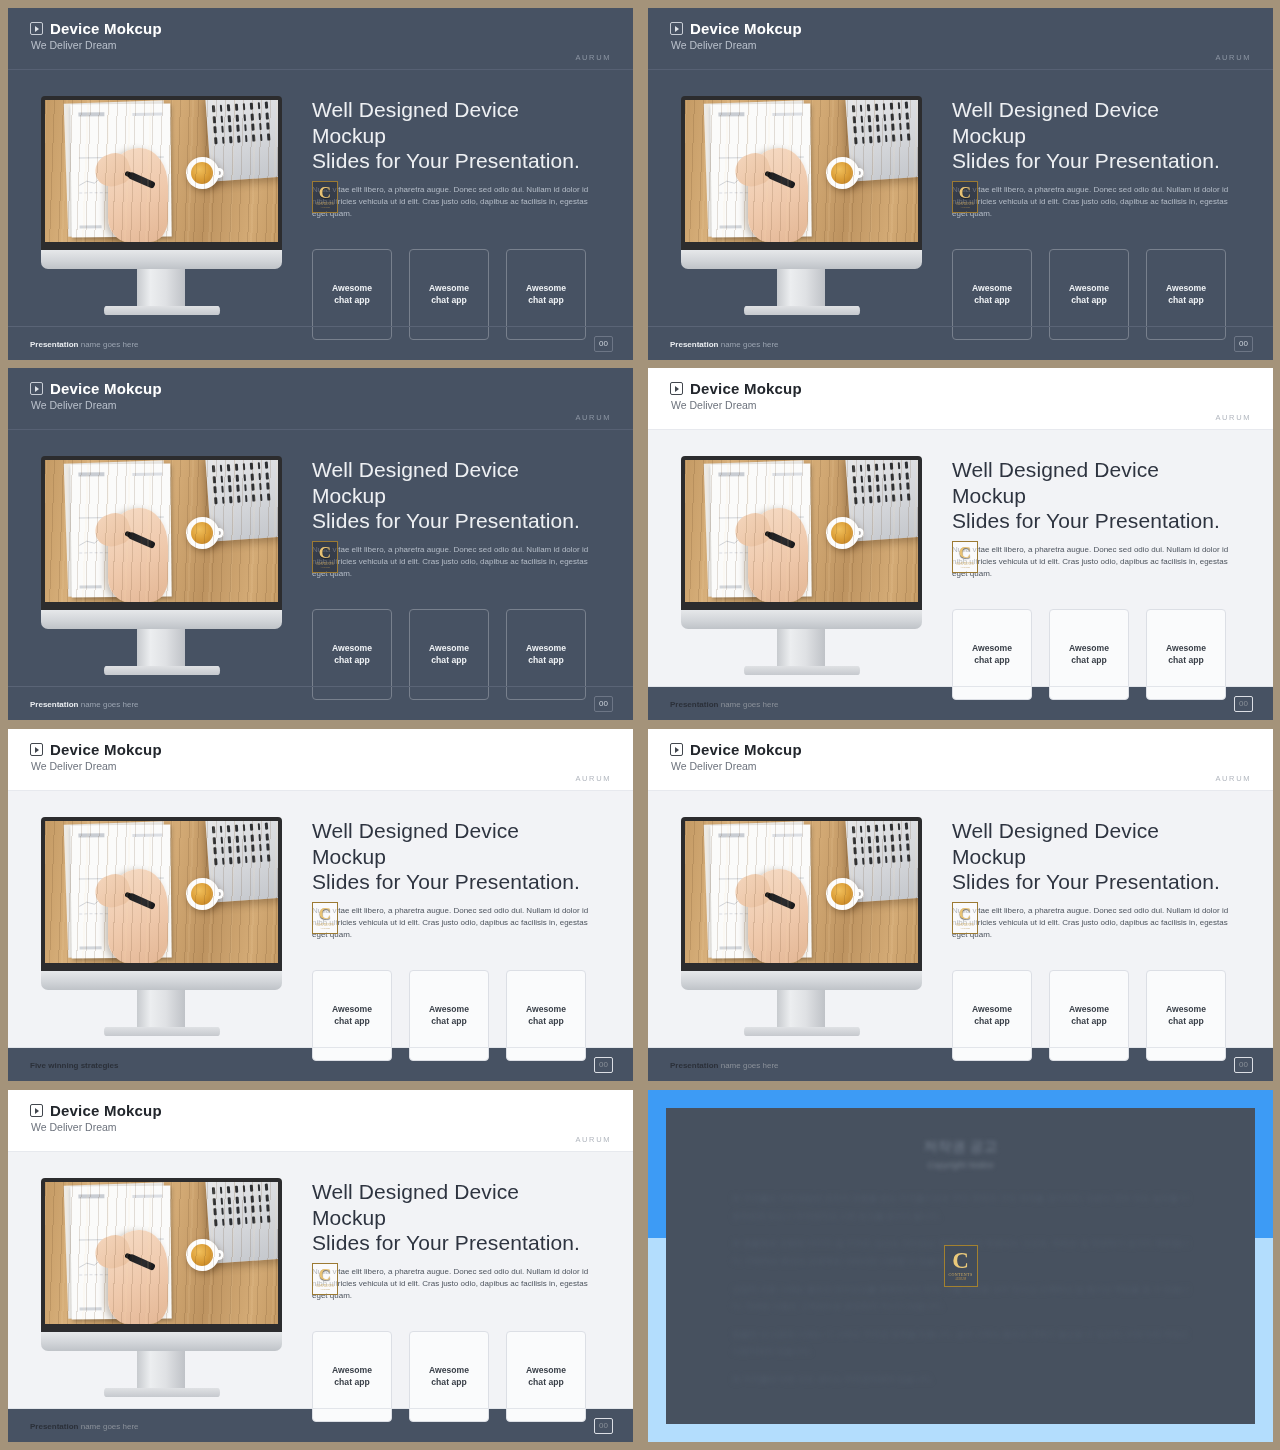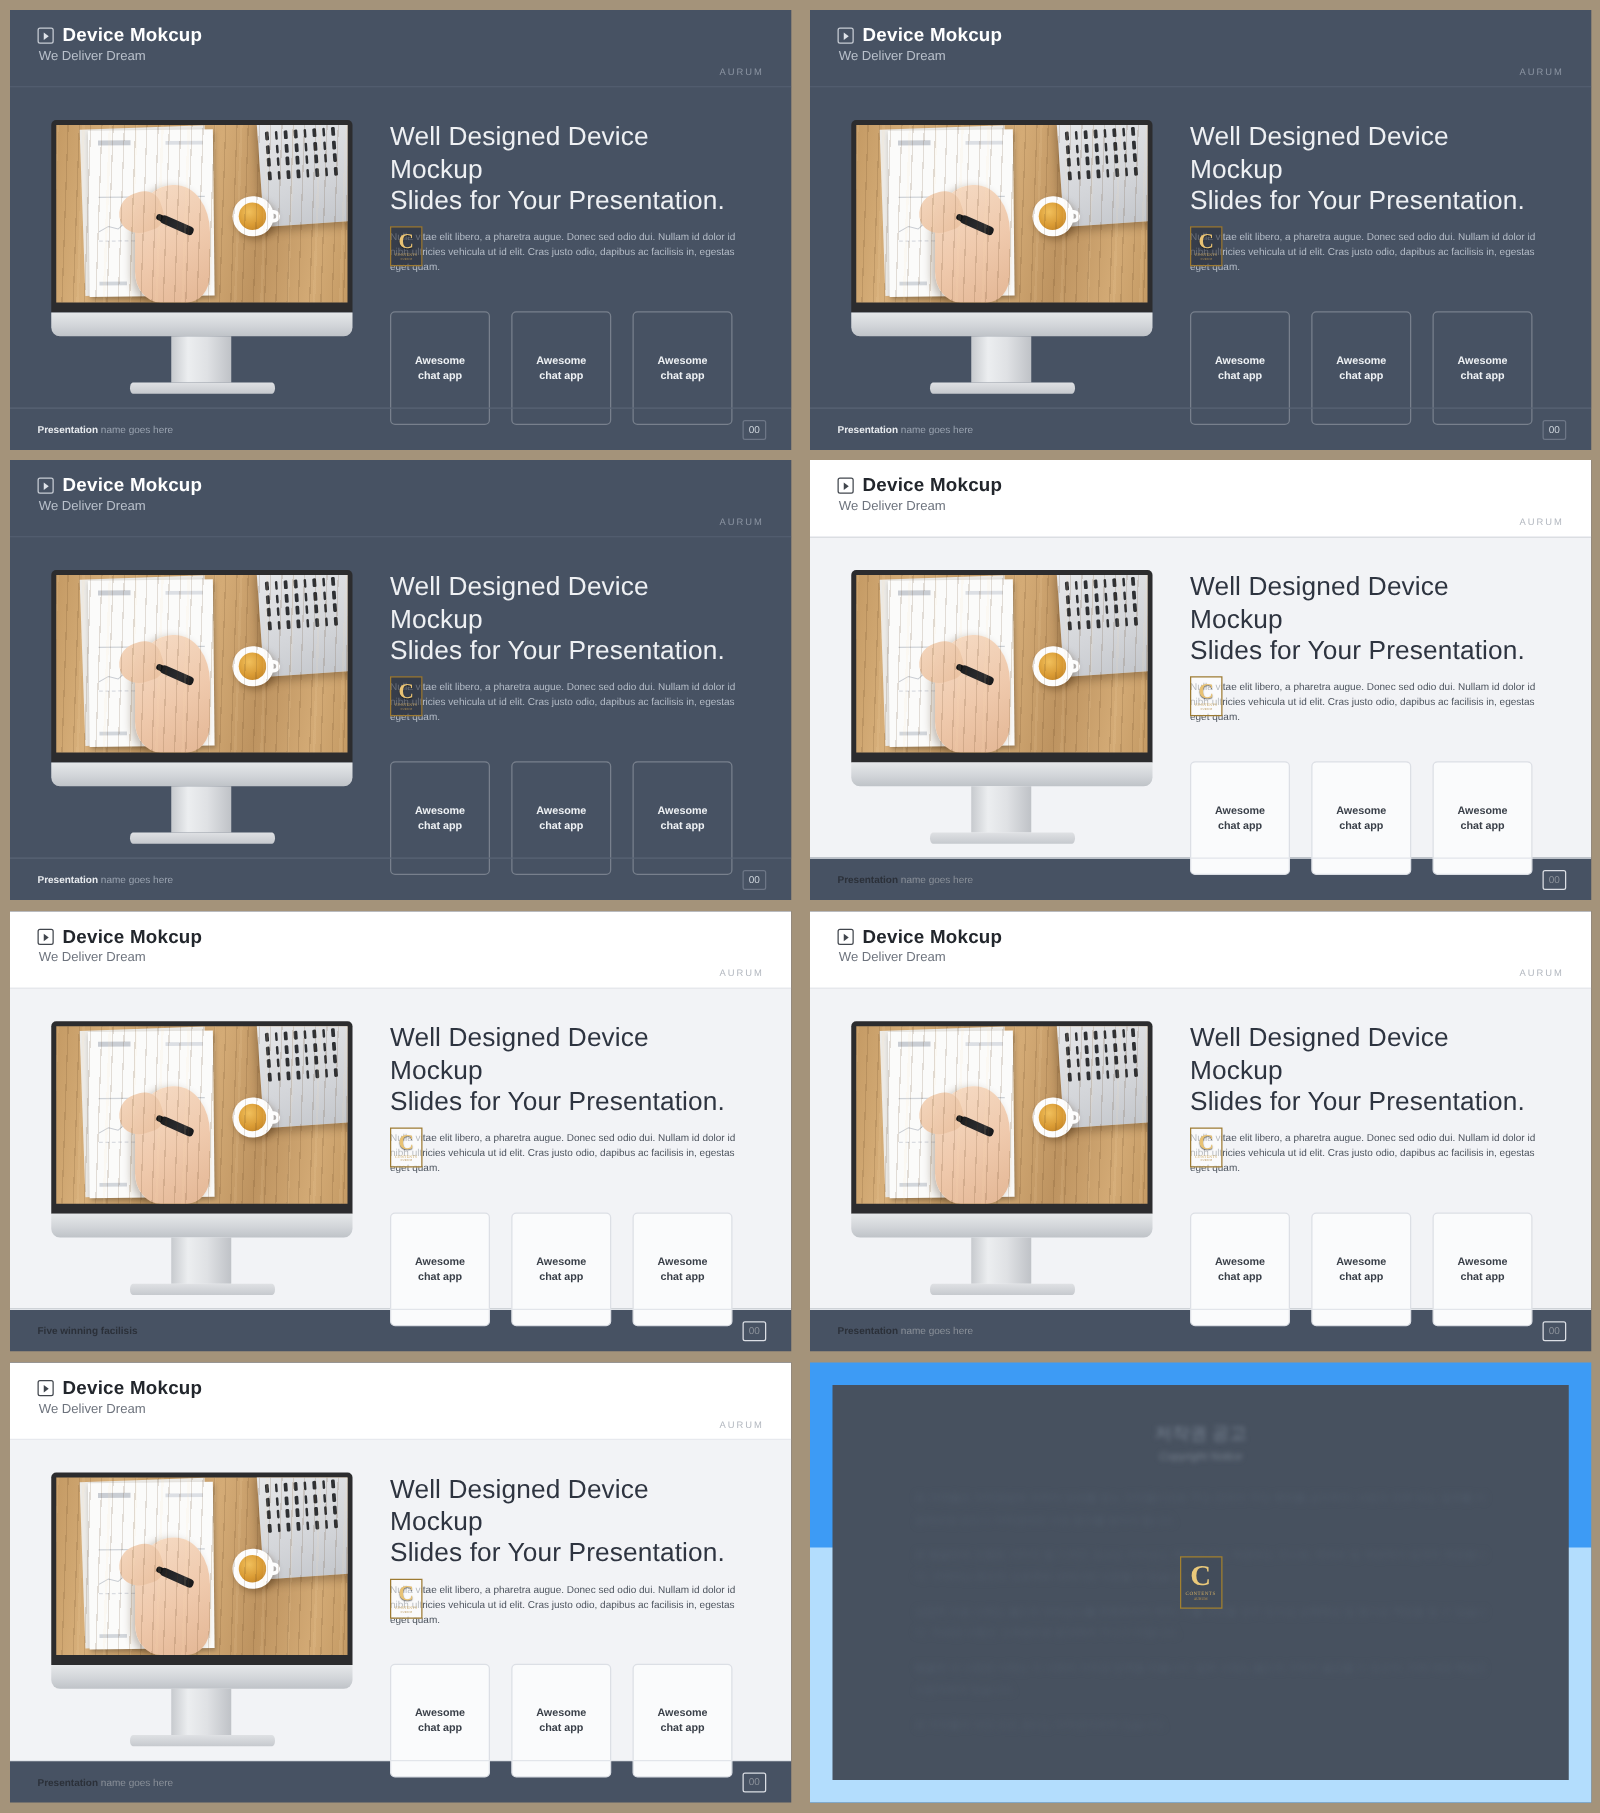--- a/index.html
+++ b/index.html
@@ -1391,21 +1391,21 @@
       <div>
         <div>Awesome</div>
         <div>chat app</div>
       </div>
     </div>
         </div>
       </div>
     </div>
 
     <div class="ftr" style="height:34px;">
-      <span class="ftr-text"><b>Five winning facilisis</b></span>
+      <span class="ftr-text"><b>Five winning strategies</b></span>
       <div class="pagebox">00</div>
     </div>
   </div>
   <div class="slide light" style="left:648px;top:729px;width:625px;height:352px;">
 
     <div class="hdr" style="height:62px;">
       <div class="hdr-inner">
         <div class="hdr-title-row">
           <span class="play-icon">
               <i></i>

